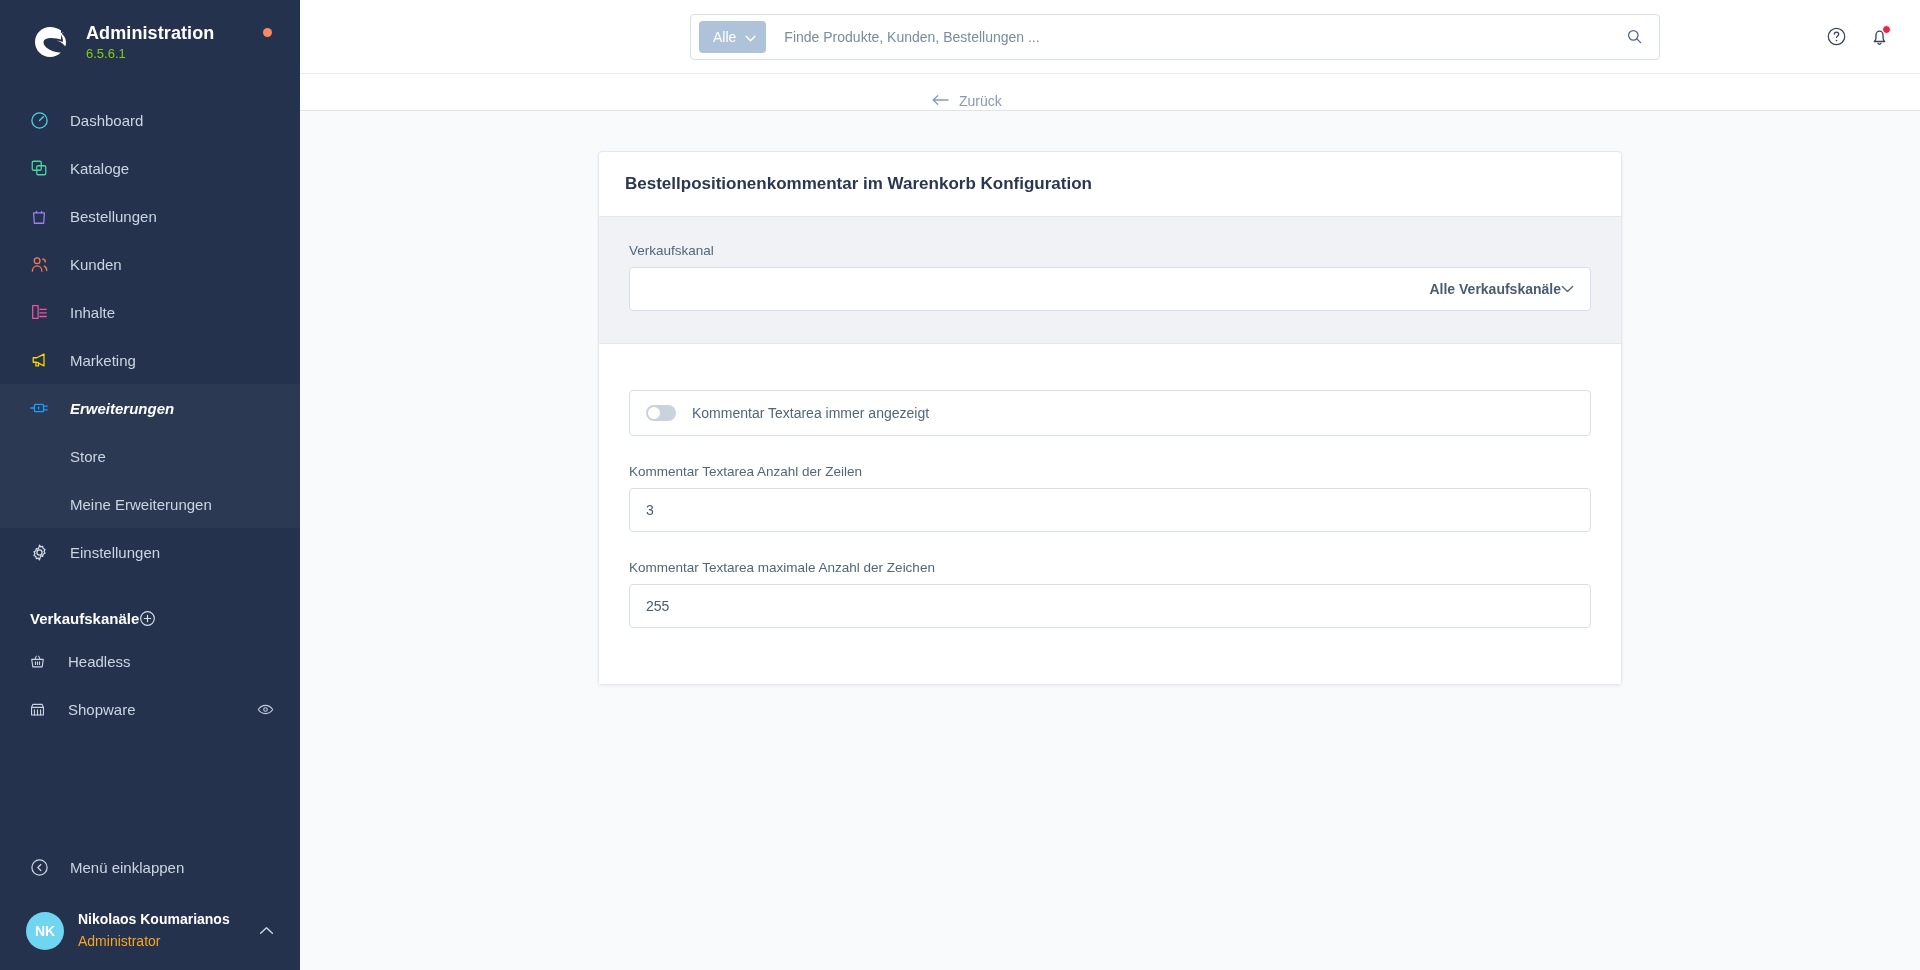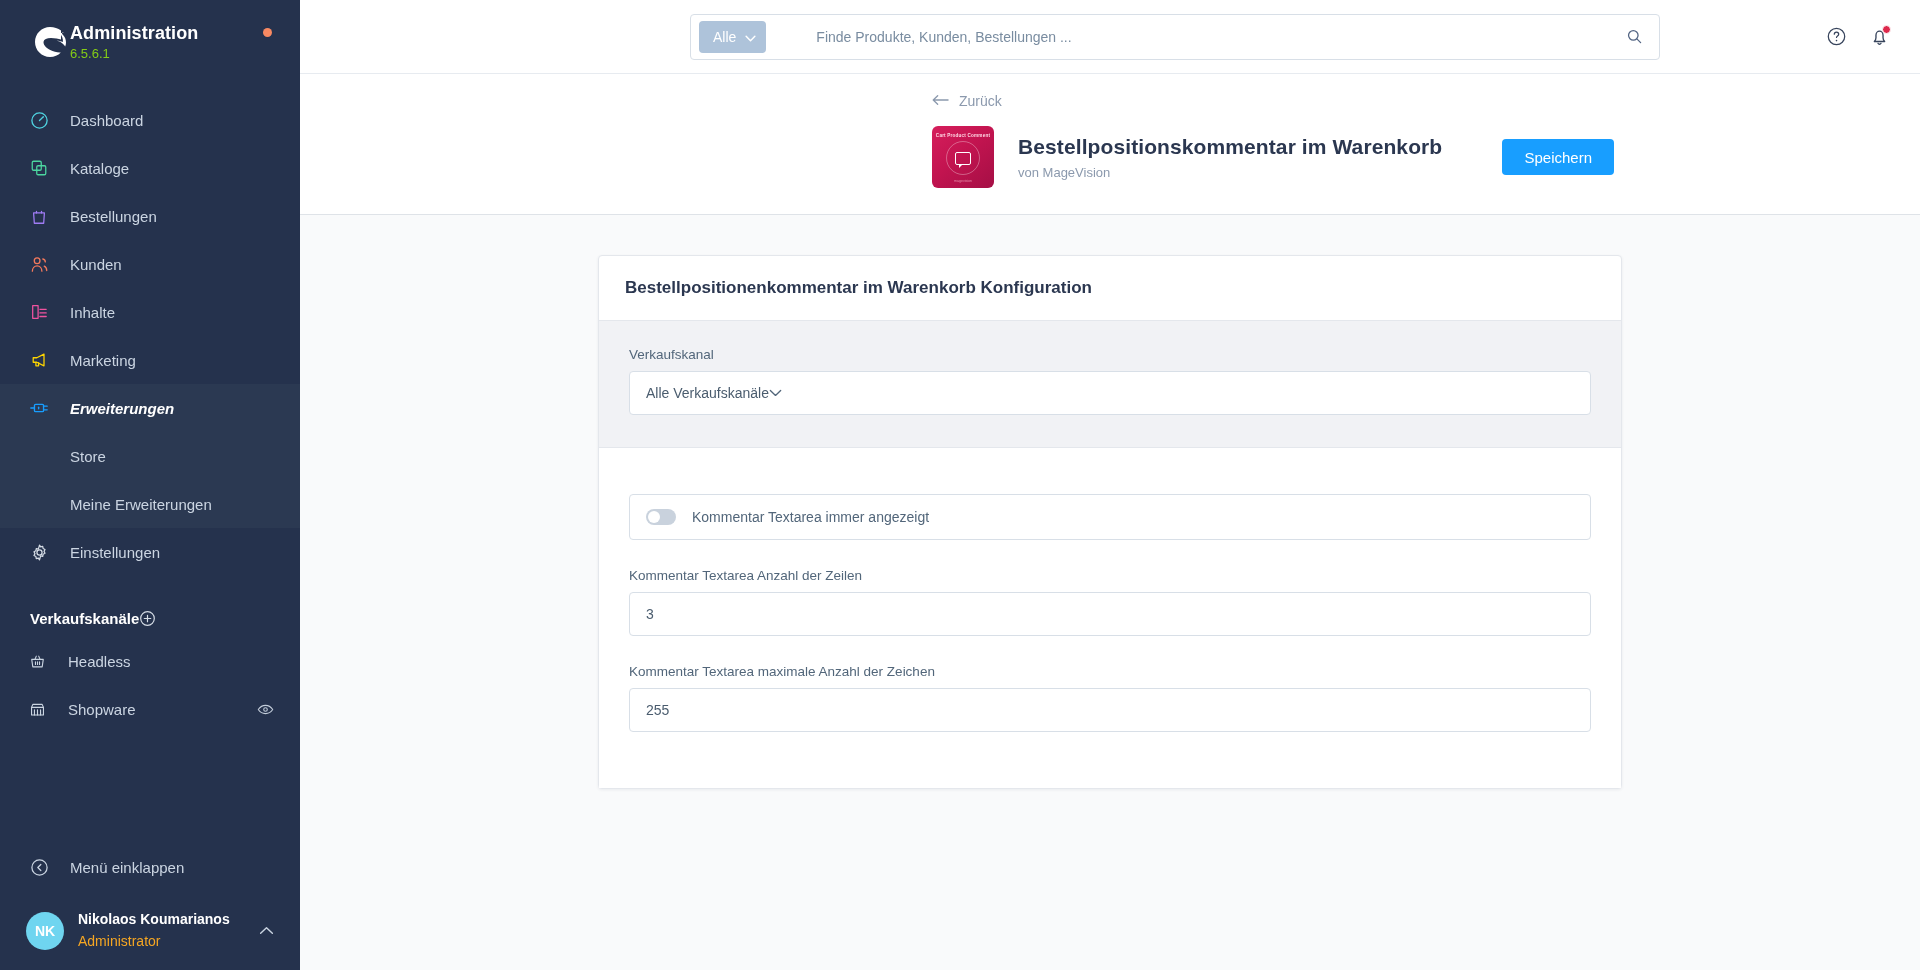--- a/index.html
+++ b/index.html
@@ -18,21 +18,21 @@
     display: flex; flex-direction: column;
     flex: 0 0 300px;
     position: relative;
   }
   .sb-header {
     display: flex; align-items: center;
     padding: 22px 0 18px 30px;
     position: relative;
   }
   .sw-logo { width: 40px; height: 40px; flex: 0 0 40px; }
-  .sb-titles { margin-left: 0; }
+  .sb-titles { margin-left: 16px; }
   .sb-title {
     color: #ffffff; font-size: 18px; font-weight: bold;
     letter-spacing: .1px; line-height: 20px;
   }
   .sb-version { color: #84cc16; font-size: 13px; margin-top: 3px; line-height: 15px; }
   .update-dot {
     position: absolute; right: 28px; top: 28px;
     width: 9px; height: 9px; border-radius: 50%; background: #f88962;
   }
 
@@ -110,21 +110,20 @@
     flex: 0 0 74px;
     position: relative;
   }
   .search-wrap {
     position: absolute; left: 390px; width: 970px;
     height: 46px;
     border: 1px solid #d8dfe7; border-radius: 4px;
     background: #ffffff;
     display: flex; align-items: center;
     padding: 0 10px 0 8px;
-    gap: 32px;
   }
   .search-scope {
     background: #aec3da; color: #ffffff;
     font-size: 14px; border-radius: 4px;
     height: 32px; padding: 0 10px 0 14px;
     display: flex; align-items: center; gap: 9px; cursor: pointer;
   }
   .search-input {
     flex: 1 1 auto; border: none; outline: none;
     font-size: 14px; color: #52667a;
@@ -208,21 +207,21 @@
   }
   .sec-grey { background: #f1f2f5; padding: 26px 30px 32px 30px; border-bottom: 1px solid #e4e7ec; }
   .sec-white { background: #ffffff; padding: 46px 30px 56px 30px; }
 
   .field-label { color: #52667a; font-size: 13.5px; margin-bottom: 9px; }
   .field-box {
     background: #ffffff; border: 1px solid #d8dfe7; border-radius: 4px;
     height: 44px; display: flex; align-items: center;
     padding: 0 16px; font-size: 14px; color: #4a5c6e;
   }
-  .field-box.select { justify-content: flex-start; cursor: pointer; }
+  .field-box.select { justify-content: flex-end; cursor: pointer; font-weight: bold; }
   .field-box .chev { color: #52667a; display: flex; }
   .toggle-box {
     background: #ffffff; border: 1px solid #d8dfe7; border-radius: 4px;
     height: 46px; display: flex; align-items: center; padding: 0 16px;
     margin-bottom: 28px;
   }
   .switch {
     width: 30px; height: 16px; border-radius: 8px;
     background: #c9d2dd; position: relative; flex: 0 0 30px; cursor: pointer;
   }
@@ -453,34 +452,20 @@
     <section class="page-head">
       <div class="back-link">
         <span>
           <svg width="17" height="12" viewBox="0 0 18 12" fill="none" stroke="#8b99ad" stroke-width="1.4">
             <path d="M17 6H1.5M6 1.5L1.3 6 6 10.5" stroke-linecap="round" stroke-linejoin="round"></path>
           </svg>
         </span>
         <span>Zurück</span>
       </div>
 
-      <div class="head-row">
-        <div class="plugin-icon">
-          <div class="pi-top">Cart Product Comment</div>
-          <div class="pi-ring">
-            <div class="pi-bubble"></div>
-          </div>
-          <div class="pi-bottom">magevision</div>
-        </div>
-        <div class="head-texts">
-          <div class="head-title">Bestellpositionskommentar im Warenkorb</div>
-          <div class="head-sub">von MageVision</div>
-        </div>
-        <button class="save-btn">Speichern</button>
-      </div>
     </section>
 
     <section class="content">
       <div class="card">
         <div class="card-title">Bestellpositionenkommentar im Warenkorb Konfiguration</div>
 
         <div class="sec-grey">
           <div class="field-label">Verkaufskanal</div>
           <div class="field-box select">
             <span>Alle Verkaufskanäle</span>

